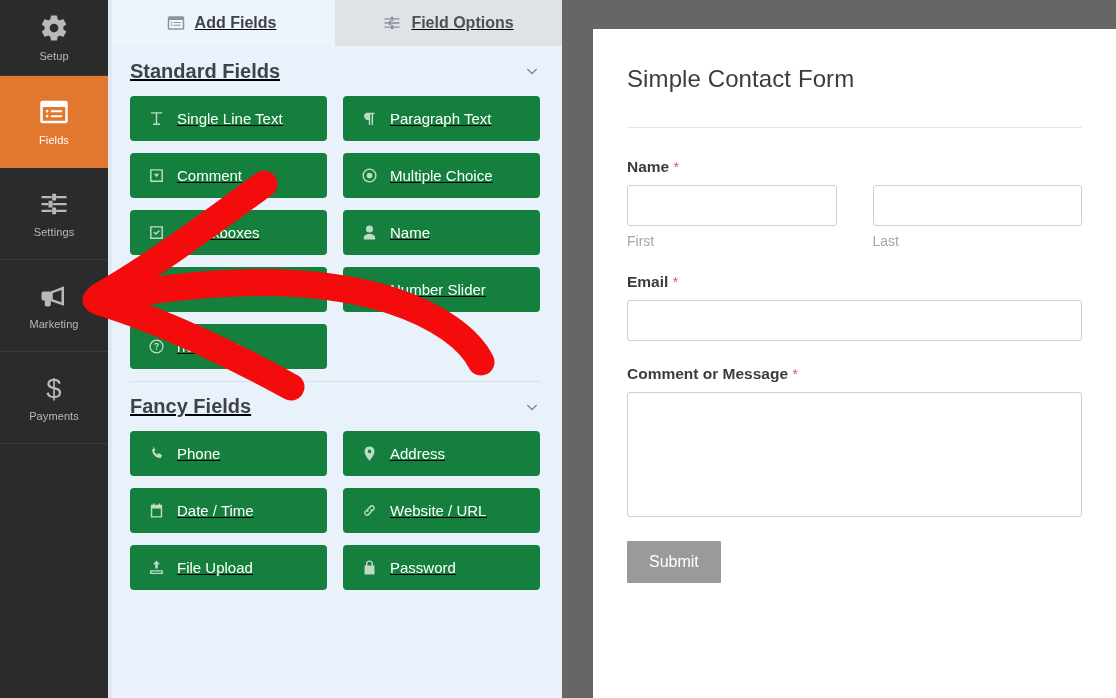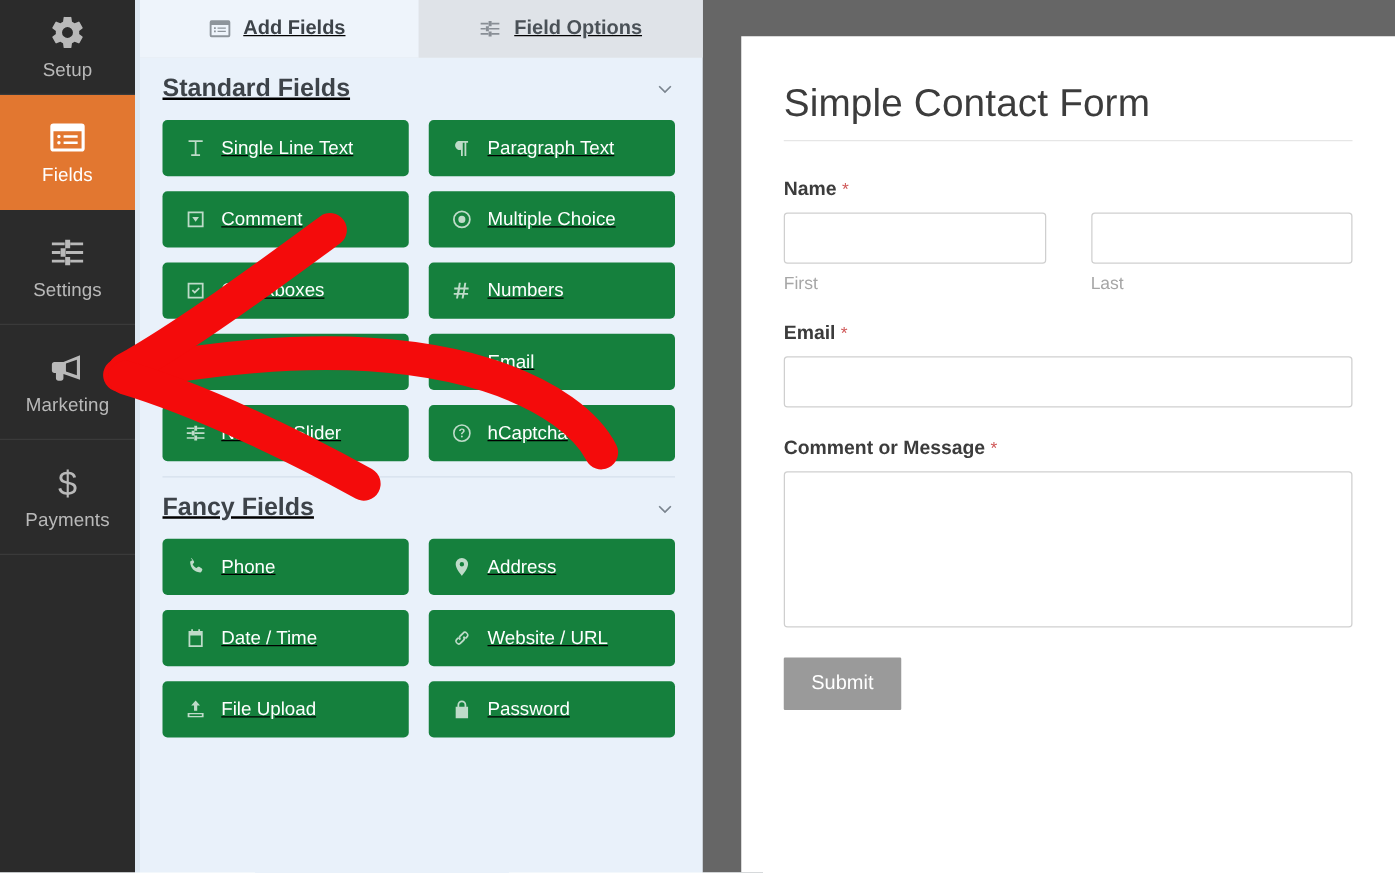--- a/index.html
+++ b/index.html
@@ -38,21 +38,21 @@
     border-bottom: 1px solid #3a3a3a;
     cursor: pointer;
     user-select: none;
   }
   .sb-item:first-child { height: 76px; }
   .sb-item.active {
     background: #e27730;
     color: #ffffff;
     border-bottom-color: #e27730;
   }
-  .sb-label { font-size: 15px; line-height: 1; letter-spacing: .1px; }
+  .sb-label { font-size: 11px; line-height: 1; letter-spacing: .1px; }
   .sb-icon { width: 30px; height: 30px; display: block; }
   .sb-icon svg { width: 30px; height: 30px; display: block; fill: currentColor; }
 
   
   .panel {
     width: 454px;
     flex: 0 0 454px;
     background: #e9f1fa;
     display: flex;
     flex-direction: column;
@@ -141,25 +141,25 @@
     position: absolute;
     left: 31px;
     top: 29px;
     right: 0;
     bottom: 0;
     background: #ffffff;
     padding: 36px 34px 0 34px;
     overflow: hidden;
   }
   .form-title {
-    font-size: 31px;
+    font-size: 24px;
     color: #3c3c3c;
     font-weight: normal;
     letter-spacing: .1px;
-    margin-bottom: 11px;
+    margin-bottom: 34px;
   }
   .form-divider { height: 1px; background: #e6e6e6; margin-bottom: 30px; }
 
   .fgroup { margin-bottom: 24px; }
   .flabel-main {
     font-size: 15.5px;
     font-weight: bold;
     color: #3c3c3c;
     margin-bottom: 9px;
   }
@@ -328,28 +328,20 @@
 
         <div class="fbtn">
           <span class="fico">
             <svg viewBox="0 0 24 24">
                 <path d="M3 3h18v18H3V3zm2 2v14h14V5H5zm2.6 7.2l1.4-1.4 2 2 4.4-4.4 1.4 1.4-5.8 5.8-3.4-3.4z"></path>
               </svg>
           </span>
           <span class="flabel">Checkboxes</span>
         </div>
 
-        <div class="fbtn">
-          <span class="fico">
-            <svg viewBox="0 0 24 24">
-                <path d="M8.6 3l-.9 5.4H3.4v2.2h3.9l-.7 4H2.8v2.2h3.4L5.4 21h2.2l.8-4.2h4l-.7 4.2h2.2l.8-4.2H19v-2.2h-4l.7-4h3.9V8.4h-3.5L17 3h-2.2l-.9 5.4h-4L10.8 3H8.6zm1.2 7.6h4l-.7 4h-4l.7-4z"></path>
-              </svg>
-          </span>
-          <span class="flabel">Numbers</span>
-        </div>
 
         <div class="fbtn">
           <span class="fico">
             <svg viewBox="0 0 24 24">
                 <path d="M12 12a5 5 0 100-10 5 5 0 000 10zm0 2c-4.4 0-8 2.2-8 5v3h16v-3c0-2.8-3.6-5-8-5z"></path>
               </svg>
           </span>
           <span class="flabel">Name</span>
         </div>
 

